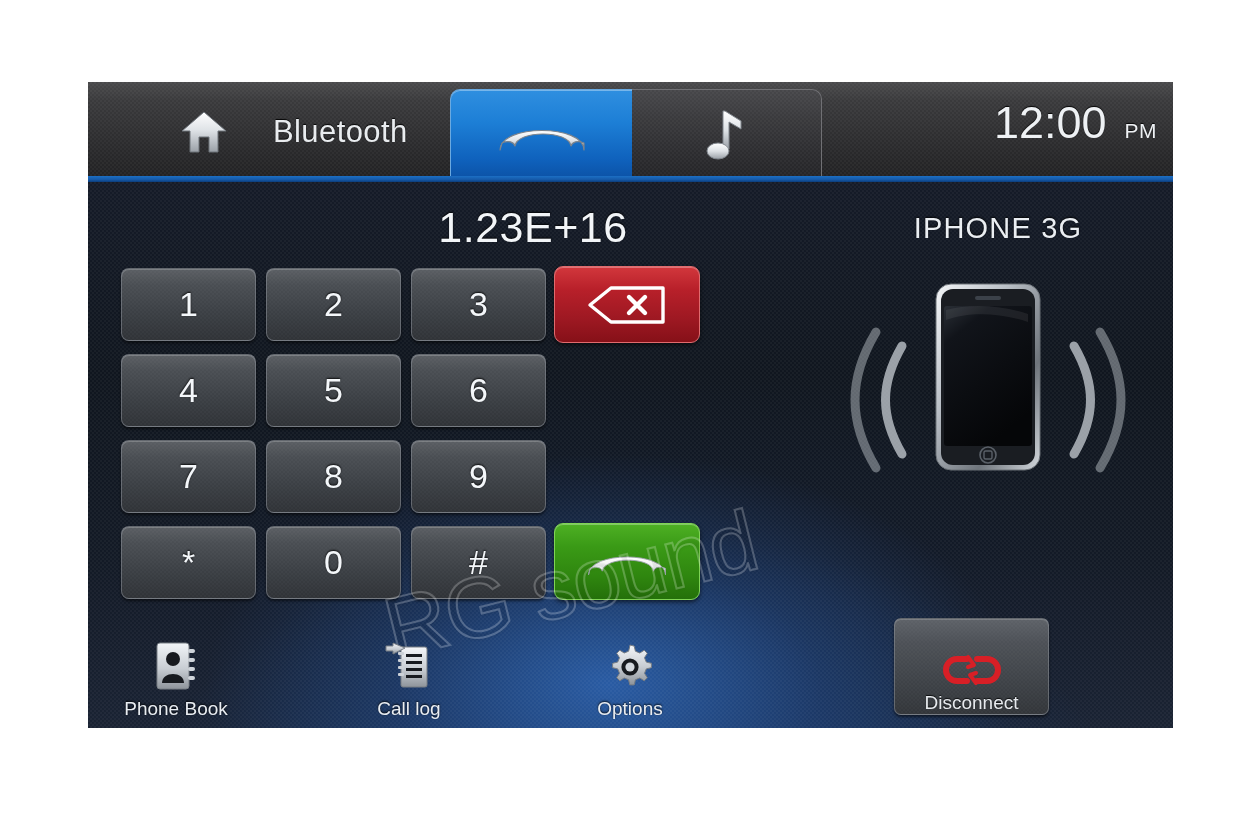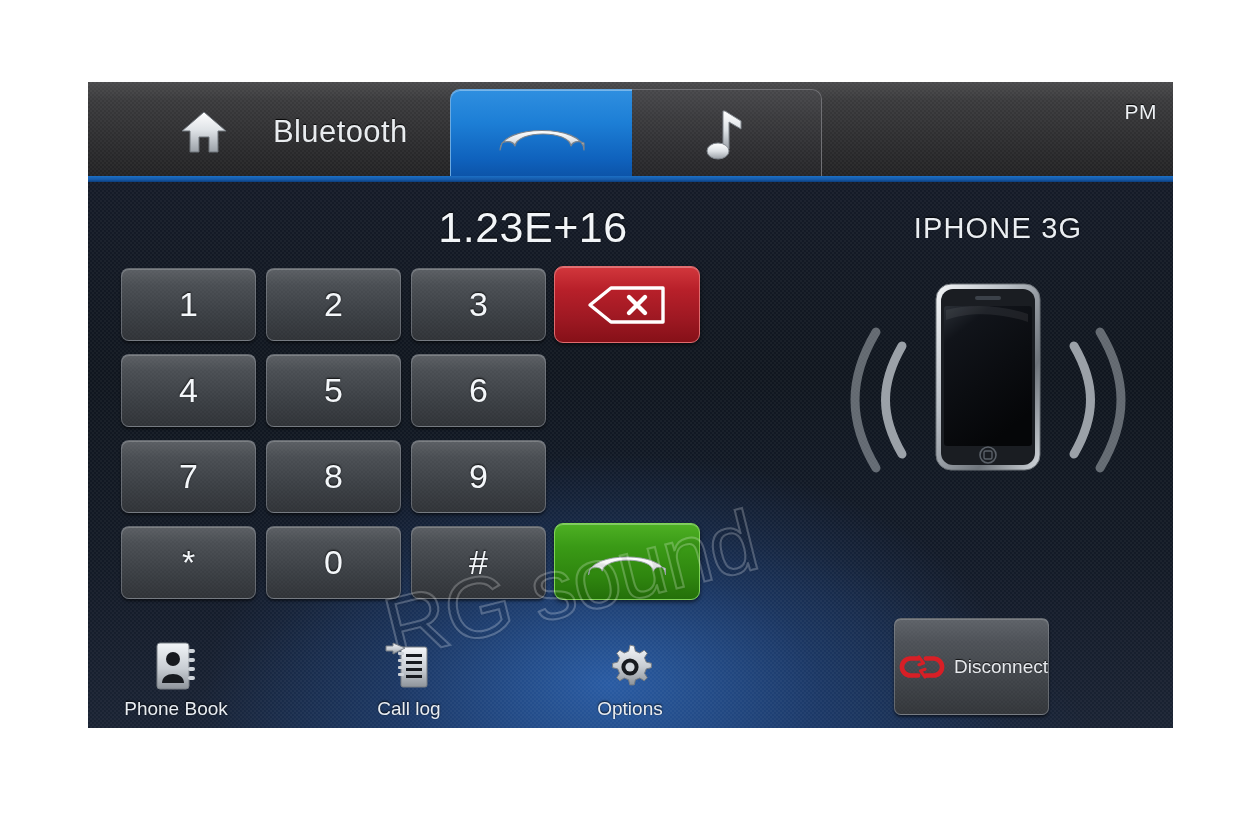--- a/index.html
+++ b/index.html
@@ -123,21 +123,21 @@
   }
 
   
   .phone-illu{position:absolute;left:730px;top:92px;width:340px;height:250px;}
   .disconnect{
     position:absolute;left:806px;top:436px;width:155px;height:97px;border-radius:7px;
     box-sizing:border-box;cursor:pointer;
     background:linear-gradient(180deg,#5e6268 0%,#4d5157 25%,#3f4348 65%,#33363a 100%);
     border:1px solid rgba(145,152,160,.5);
     box-shadow:inset 0 1px 0 rgba(255,255,255,.18), 0 2px 3px rgba(0,0,0,.55);
-    display:flex;flex-direction:row;align-items:center;justify-content:flex-end;gap:5px;
+    display:flex;flex-direction:column;align-items:center;justify-content:flex-end;gap:5px;
   }
   .disconnect .dweave{position:absolute;inset:0;border-radius:7px;opacity:.5;}
   .disconnect .dlabel{
     position:relative;z-index:2;color:#e7eaee;font-size:19px;
     text-shadow:0 -1px 1px rgba(0,0,0,.8);
   }
 
   
   .toolbar{position:absolute;left:0;bottom:0;width:1085px;height:110px;}
   .tool{
@@ -210,20 +210,21 @@
                 <stop offset="100%" stop-color="#9aa0a7"></stop>
               </linearGradient>
             </defs>
             <path d="M24 4 L40 14 L40 22 L28 15 L28 42 L22 42 L22 4 Z" fill="url(#hs2)" stroke="#80868d" stroke-width="1"></path>
             <ellipse cx="17" cy="44" rx="11" ry="8" fill="url(#hs2)" stroke="#80868d" stroke-width="1"></ellipse>
           </svg>
         </div>
       </div>
 
       <div class="clock">
+        <span class="hm">12:00</span>
         <span class="ampm">PM</span>
       </div>
     </div>
 
     <div id="body">
       <div id="body-weave" class="weave"></div>
 
       <div class="numdisplay">1.23E+16</div>
       <div class="devname">IPHONE 3G</div>
 

